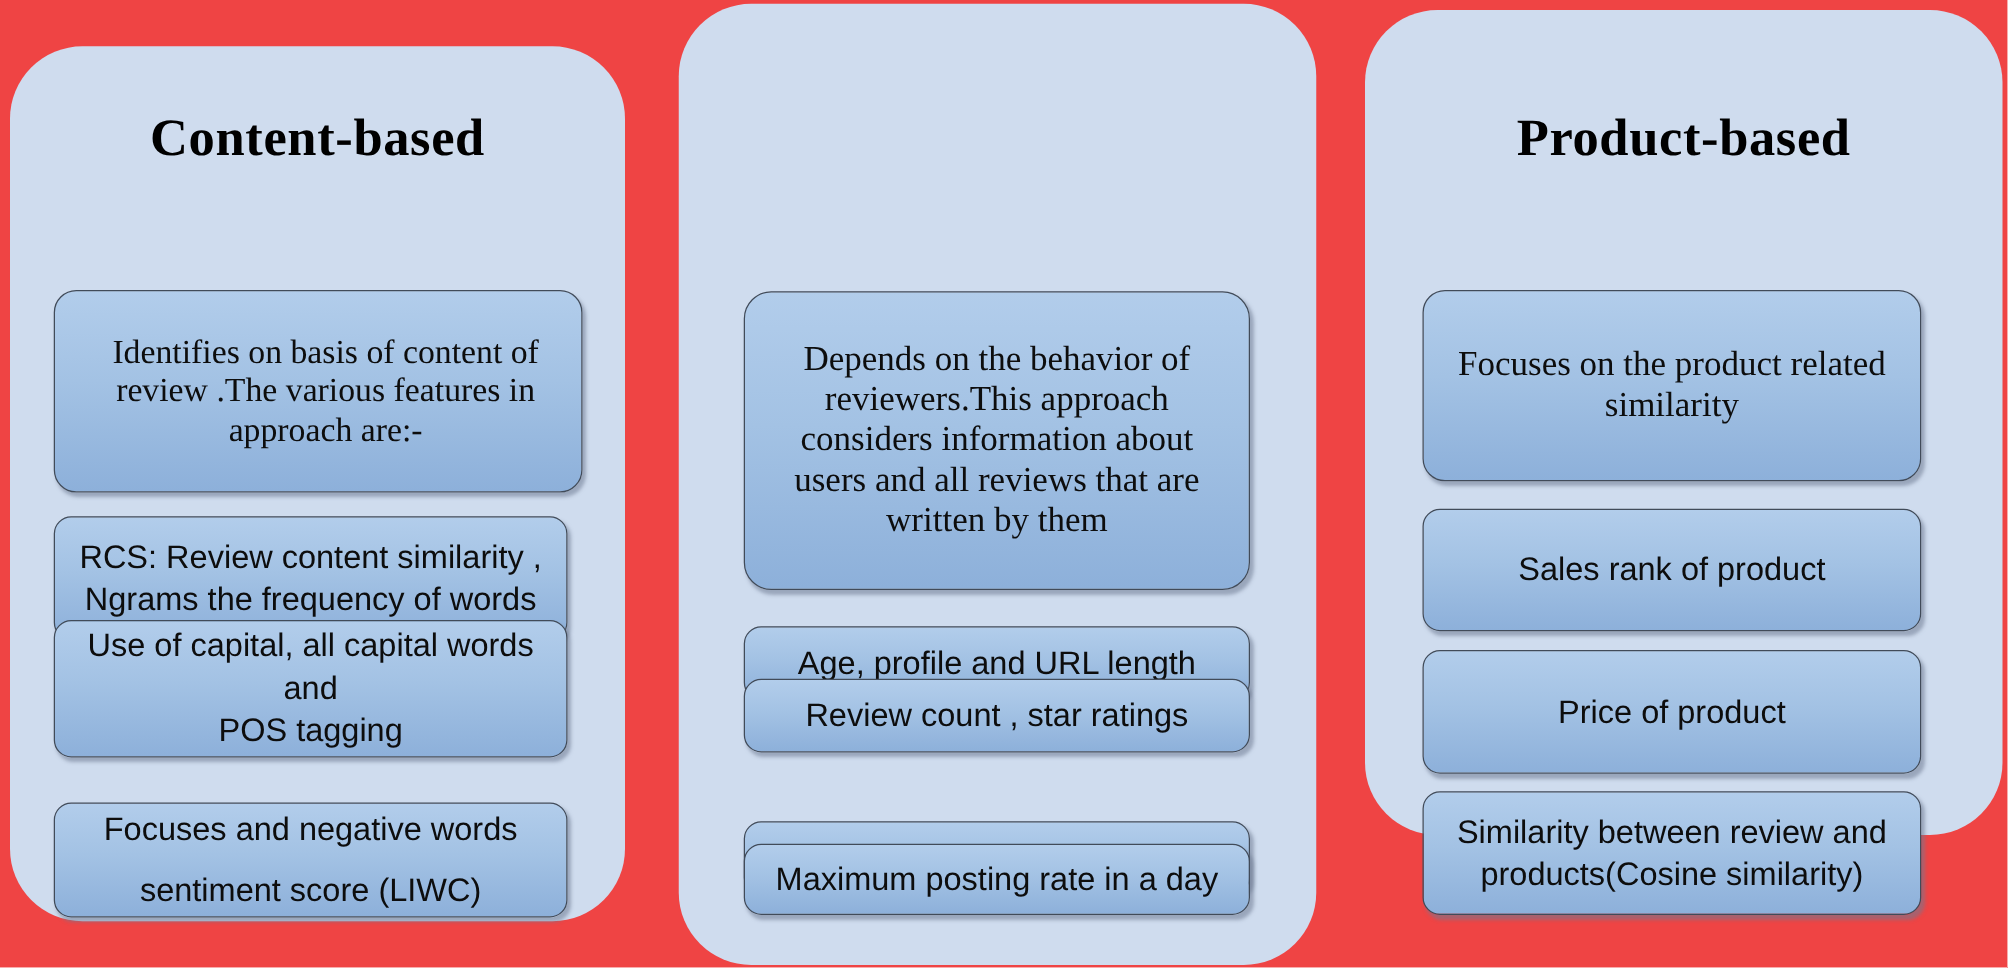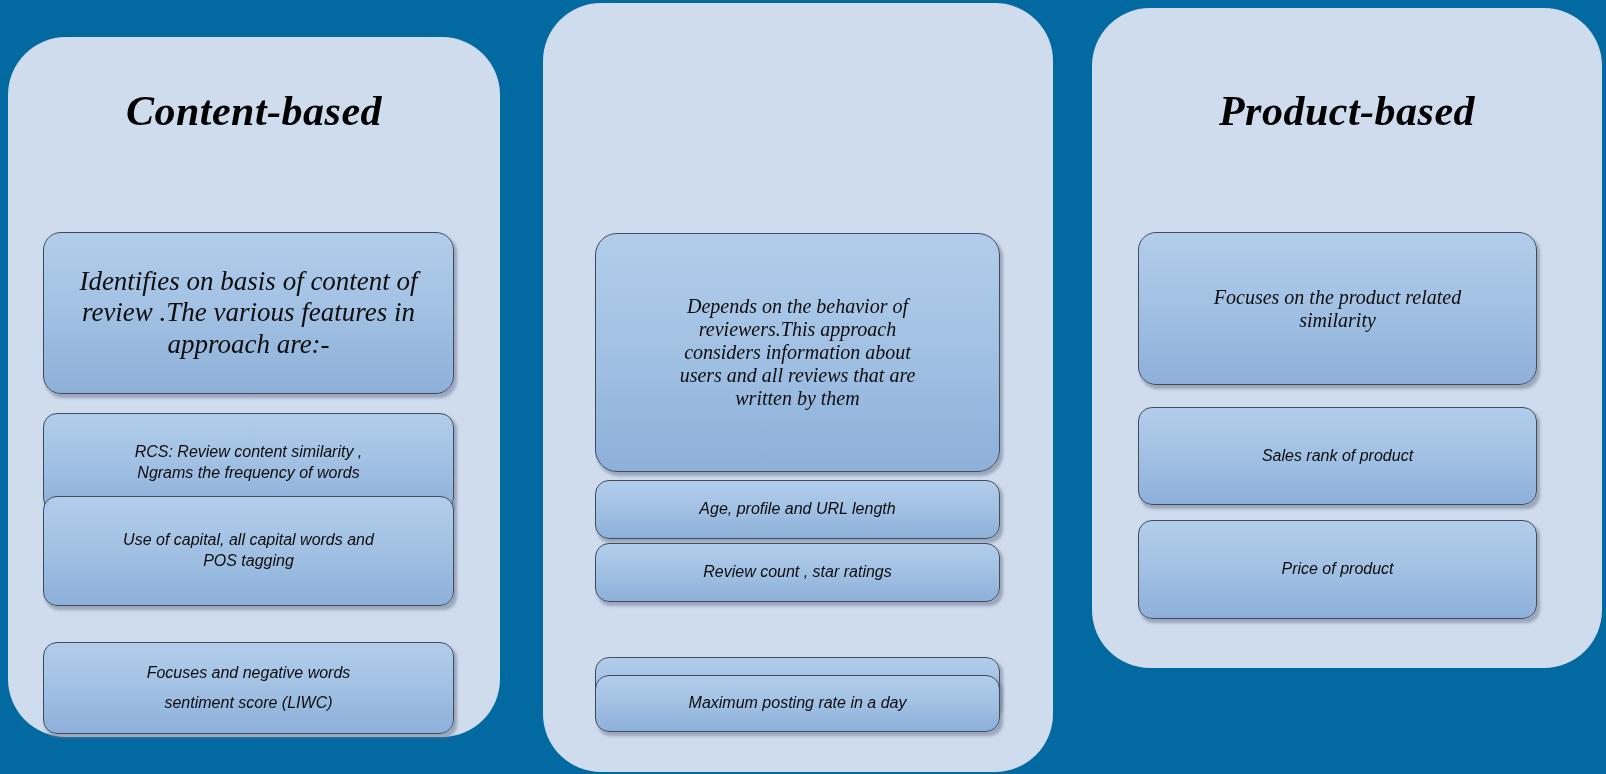--- a/index.html
+++ b/index.html
@@ -1,22 +1,21 @@
 <!DOCTYPE html>
 <html><head>
 <meta charset="utf-8">
 <style>
   html,body{margin:0;padding:0;background:#ffffff;}
   .canvas{
     position:relative;
     width:1606px;height:774px;
-    background:#0369a1;
+    background:#ef4444;
     font-family:"Liberation Sans",sans-serif;
     overflow:hidden;
-    font-style:italic;
   }
   .panel{
     position:absolute;
     background:#cfdcee;
     border-radius:58px;
   }
   #panel-1{left:8px;top:37px;width:492px;height:700px;}
   #panel-2{left:543px;top:3px;width:510px;height:769px;}
   #panel-3{left:1092px;top:8px;width:510px;height:660px;}
   .panel-title{
@@ -35,31 +34,31 @@
     position:absolute;
     border:1.4px solid #414b59;
     border-radius:14px;
     background:linear-gradient(180deg,#b2cdeb 0%,#a3c2e4 45%,#8db0da 100%);
     box-shadow:2.5px 3.5px 3px rgba(110,122,145,0.55);
     display:flex;align-items:center;justify-content:center;
     text-align:center;
     color:#0d0d0d;
   }
   .box .text{white-space:pre-line;padding:0 3px;}
-  .serif-box{font-family:"Liberation Serif",serif;font-size:20px;line-height:1.15;}
-  .sans-box{font-family:"Liberation Sans",sans-serif;font-size:16px;line-height:1.3;}
+  .serif-box{font-family:"Liberation Serif",serif;font-size:28px;line-height:1.15;}
+  .sans-box{font-family:"Liberation Sans",sans-serif;font-size:26px;line-height:1.3;}
   .tall-lines .text{line-height:1.9;}
   
-  #c1-desc {left:35px;top:195px;width:409px;height:160px;border-radius:18px;font-size:27px;}
+  #c1-desc {left:35px;top:195px;width:409px;height:160px;border-radius:18px;font-size:27px;padding-left:12px;}
   #c1-item1{left:35px;top:376px;width:409px;height:97px;}
   #c1-item2{left:35px;top:459px;width:409px;height:108px;}
   #c1-item3{left:35px;top:605px;width:409px;height:90px;}
   
   #c2-desc {left:52px;top:230px;width:403px;height:237px;border-radius:22px;}
-  #c2-item1{left:52px;top:477px;width:403px;height:57px;text-align:center;}
+  #c2-item1{left:52px;top:498px;width:403px;height:57px;text-align:center;}
   #c2-item2{left:52px;top:540px;width:403px;height:57px;}
   #c2-item3{left:52px;top:607px;width:403px;height:57px;margin-top:47px;}
   #c2-item4{left:52px;top:672px;width:403px;height:55px;}
   
   #c3-desc {left:46px;top:224px;width:397px;height:151px;border-radius:18px;}
   #c3-item1{left:46px;top:399px;width:397px;height:96px;}
   #c3-item2{left:46px;top:512px;width:397px;height:97px;}
   #c3-item3{left:46px;top:625px;width:397px;height:97px;}
 </style>
 </head>
@@ -115,15 +114,19 @@
     <div class="box serif-box" id="c3-desc">
       <div class="text">Focuses on the product related
 similarity</div>
     </div>
     <div class="box sans-box" id="c3-item1">
       <div class="text">Sales rank of product</div>
     </div>
     <div class="box sans-box" id="c3-item2">
       <div class="text">Price of product</div>
     </div>
+    <div class="box sans-box" id="c3-item3">
+      <div class="text">Similarity between review and
+products(Cosine similarity)</div>
+    </div>
   </div>
 
 </div>
 
 </body></html>

